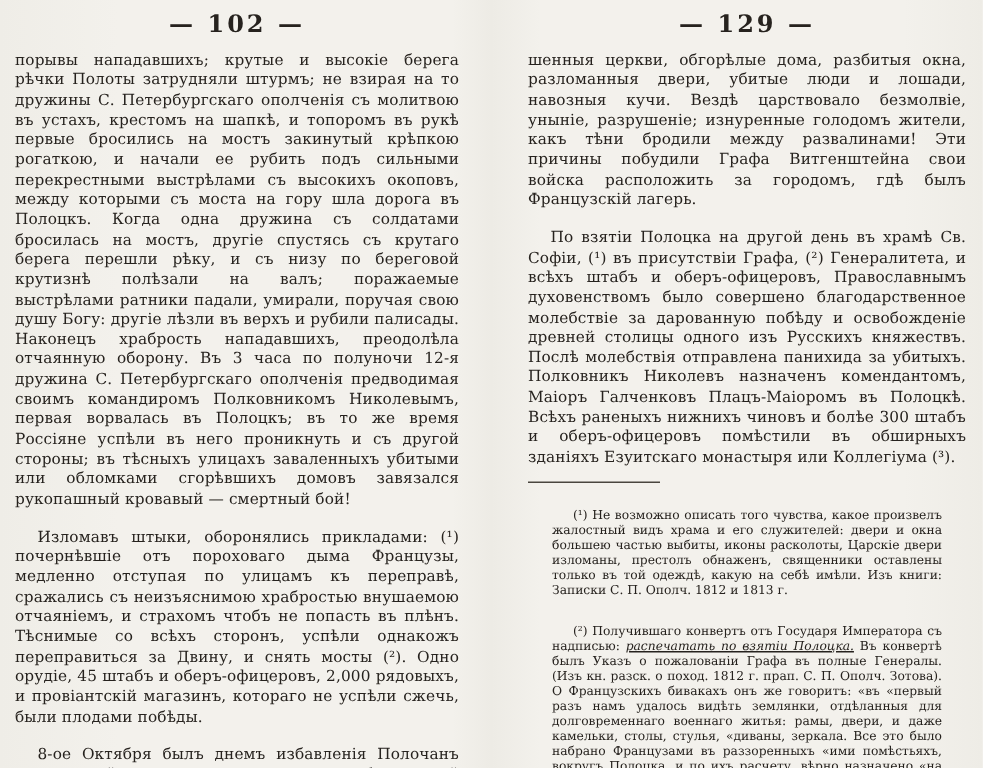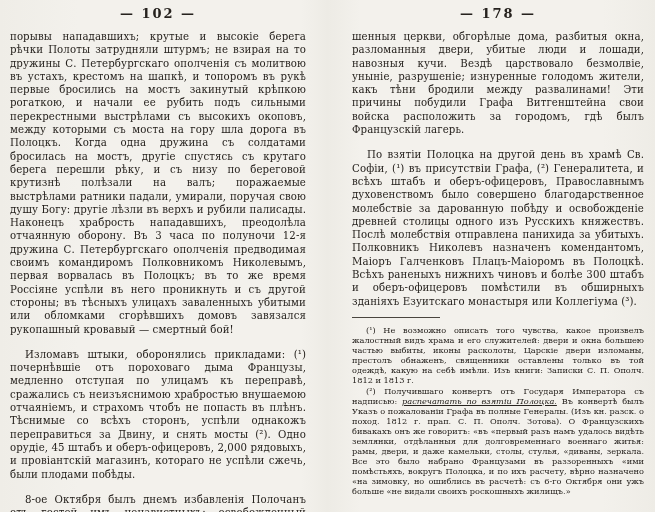--- a/index.html
+++ b/index.html
@@ -21,21 +21,21 @@
     background: linear-gradient(90deg, #efede7 0%, #f3f1ec 12%, #f3f1ec 46%, #edebe5 50%, #f3f1ec 55%, #f3f1ec 92%, #eeece6 100%);
   }
   .page {
     box-sizing: border-box;
     flex: 0 0 auto;
   }
   .page-left  { width: 327px; padding: 6px 21px 0 10px; }
   .page-right { width: 328px; padding: 6px 11px 0 25px; }
   .page-number {
     text-align: center;
-    font-size: 13px;
+    font-size: 16px;
     font-weight: bold;
     letter-spacing: 2px;
     margin: 0 0 9px 0;
     white-space: nowrap;
   }
   .body-text {
     font-size: 10.2px;
     line-height: 13.3px;
     text-align: justify;
     letter-spacing: 0.1px;
@@ -46,40 +46,40 @@
     border: none;
     border-top: 1.2px solid #4a463f;
     width: 88px;
     margin: 9px 0 7px 0;
   }
   .footnotes {
     font-size: 8.2px;
     line-height: 10.1px;
     text-align: justify;
   }
-  .fn { margin: 0; text-indent: 14px; }
+  .fn { margin: 16px; text-indent: 14px; }
   .italic { font-style: italic; text-decoration: underline; }
 </style>
 </head>
 <body>
 
 <div class="spread">
 
   <div class="page page-left">
     <div class="page-number">— 102 —</div>
     <div class="body-text">
       <p class="para">порывы нападавшихъ; крутые и высокіе берега рѣчки Полоты затрудняли штурмъ; не взирая на то дружины С. Петербургскаго ополченія съ молитвою въ устахъ, крестомъ на шапкѣ, и топоромъ въ рукѣ первые бросились на мостъ закинутый крѣпкою рогаткою, и начали ее рубить подъ сильными перекрестными выстрѣлами съ высокихъ окоповъ, между которыми съ моста на гору шла дорога въ Полоцкъ. Когда одна дружина съ солдатами бросилась на мостъ, другіе спустясь съ крутаго берега перешли рѣку, и съ низу по береговой крутизнѣ полѣзали на валъ; поражаемые выстрѣлами ратники падали, умирали, поручая свою душу Богу: другіе лѣзли въ верхъ и рубили палисады. Наконецъ храбрость нападавшихъ, преодолѣла отчаянную оборону. Въ 3 часа по полуночи 12-я дружина С. Петербургскаго ополченія предводимая своимъ командиромъ Полковникомъ Николевымъ, первая ворвалась въ Полоцкъ; въ то же время Россіяне успѣли въ него проникнуть и съ другой стороны; въ тѣсныхъ улицахъ заваленныхъ убитыми или обломками сгорѣвшихъ домовъ завязался рукопашный кровавый — смертный бой!</p>
       <p class="para indented">Изломавъ штыки, оборонялись прикладами: (¹) почернѣвшіе отъ пороховаго дыма Французы, медленно отступая по улицамъ къ переправѣ, сражались съ неизъяснимою храбростью внушаемою отчаяніемъ, и страхомъ чтобъ не попасть въ плѣнъ. Тѣснимые со всѣхъ сторонъ, успѣли однакожъ переправиться за Двину, и снять мосты (²). Одно орудіе, 45 штабъ и оберъ-офицеровъ, 2,000 рядовыхъ, и провіантскій магазинъ, котораго не успѣли сжечь, были плодами побѣды.</p>
       <p class="para indented">8-ое Октября былъ днемъ избавленія Полочанъ отъ гостей имъ ненавистныхъ; освобожденный городъ представлялъ изъ себя печальную картину: повсюду были видны опусто-</p>
     </div>
 
   </div>
 
   <div class="page page-right">
-    <div class="page-number">— 178 —</div>
+    <div class="page-number">— 129 —</div>
     <div class="body-text">
       <p class="para">шенныя церкви, обгорѣлые дома, разбитыя окна, разломанныя двери, убитые люди и лошади, навозныя кучи. Вездѣ царствовало безмолвіе, уныніе, разрушеніе; изнуренные голодомъ жители, какъ тѣни бродили между развалинами! Эти причины побудили Графа Витгенштейна свои войска расположить за городомъ, гдѣ былъ Французскій лагерь.</p>
       <p class="para indented">По взятіи Полоцка на другой день въ храмѣ Св. Софіи, (¹) въ присутствіи Графа, (²) Генералитета, и всѣхъ штабъ и оберъ-офицеровъ, Православнымъ духовенствомъ было совершено благодарственное молебствіе за дарованную побѣду и освобожденіе древней столицы одного изъ Русскихъ княжествъ. Послѣ молебствія отправлена панихида за убитыхъ. Полковникъ Николевъ назначенъ комендантомъ, Маіоръ Галченковъ Плацъ-Маіоромъ въ Полоцкѣ. Всѣхъ раненыхъ нижнихъ чиновъ и болѣе 300 штабъ и оберъ-офицеровъ помѣстили въ обширныхъ зданіяхъ Езуитскаго монастыря или Коллегіума (³).</p>
     </div>
     <hr class="footnote-rule">
     <div class="footnotes">
       <p class="fn">(¹) Не возможно описать того чувства, какое произвелъ жалостный видъ храма и его служителей: двери и окна большею частью выбиты, иконы расколоты, Царскіе двери изломаны, престолъ обнаженъ, священники оставлены только въ той одеждѣ, какую на себѣ имѣли. Изъ книги: Записки С. П. Ополч. 1812 и 1813 г.</p>
       <p class="fn"><span>(²) Получившаго конвертъ отъ Государя Императора съ надписью: </span><span class="italic">распечатать по взятіи Полоцка.</span><span> Въ конвертѣ былъ Указъ о пожалованіи Графа въ полные Генералы. (Изъ кн. разск. о поход. 1812 г. прап. С. П. Ополч. Зотова). О Французскихъ бивакахъ онъ же говоритъ: «въ «первый разъ намъ удалось видѣть землянки, отдѣланныя для долговременнаго военнаго житья: рамы, двери, и даже камельки, столы, стулья, «диваны, зеркала. Все это было набрано Французами въ раззоренныхъ «ими помѣстьяхъ, вокругъ Полоцка, и по ихъ расчету, вѣрно назначено «на зимовку, но ошиблись въ расчетѣ: съ 6-го Октября они ужъ больше «не видали своихъ роскошныхъ жилищъ.»</span></p>
 
     </div>

